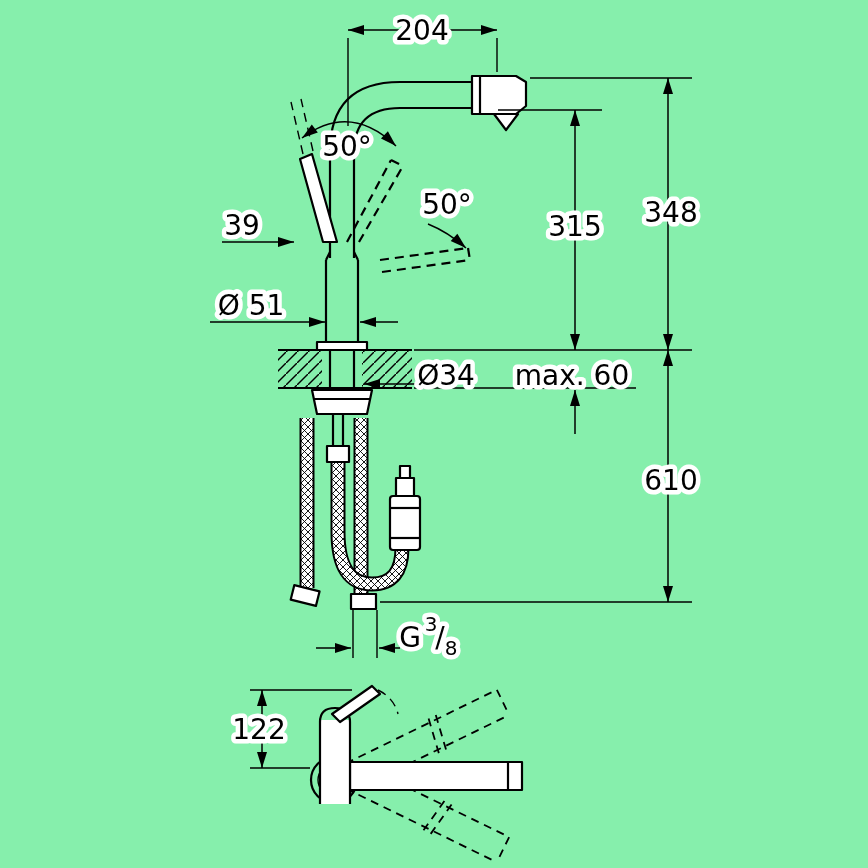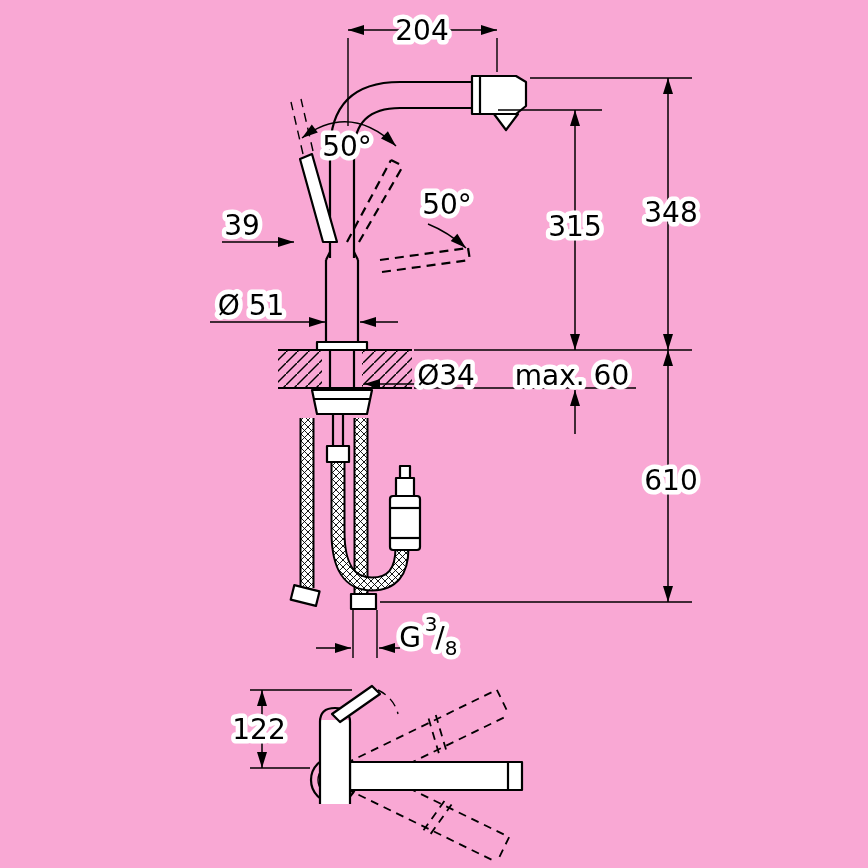--- a/index.html
+++ b/index.html
@@ -1,16 +1,16 @@
 <!DOCTYPE html>
 <html><head>
 <meta charset="utf-8">
 <style>
   html,body{margin:0;padding:0;background:#fff;}
-  #canvas{width:868px;height:868px;background:#f9a8d4;position:relative;font-family:"DejaVu Sans",sans-serif;}
+  #canvas{width:868px;height:868px;background:#86efac;position:relative;font-family:"DejaVu Sans",sans-serif;}
   svg{display:block;}
   .s2{stroke:#000;stroke-width:2.2;fill:none;stroke-linejoin:round;stroke-linecap:butt;}
   .s2f{stroke:#000;stroke-width:2.2;fill:#fff;stroke-linejoin:round;}
   .thin{stroke:#000;stroke-width:1.4;fill:none;}
   .dim{stroke:#000;stroke-width:1.5;fill:none;}
   .dash{stroke-dasharray:9 6;}
   .dashf{stroke-dasharray:8 6;stroke:#000;stroke-width:1.8;fill:none;}
   text.dimtext{font-family:"DejaVu Sans",sans-serif;font-size:28px;fill:#000;
     paint-order:stroke;stroke:#fff;stroke-width:9px;stroke-linejoin:round;
     text-anchor:middle;dominant-baseline:central;}

